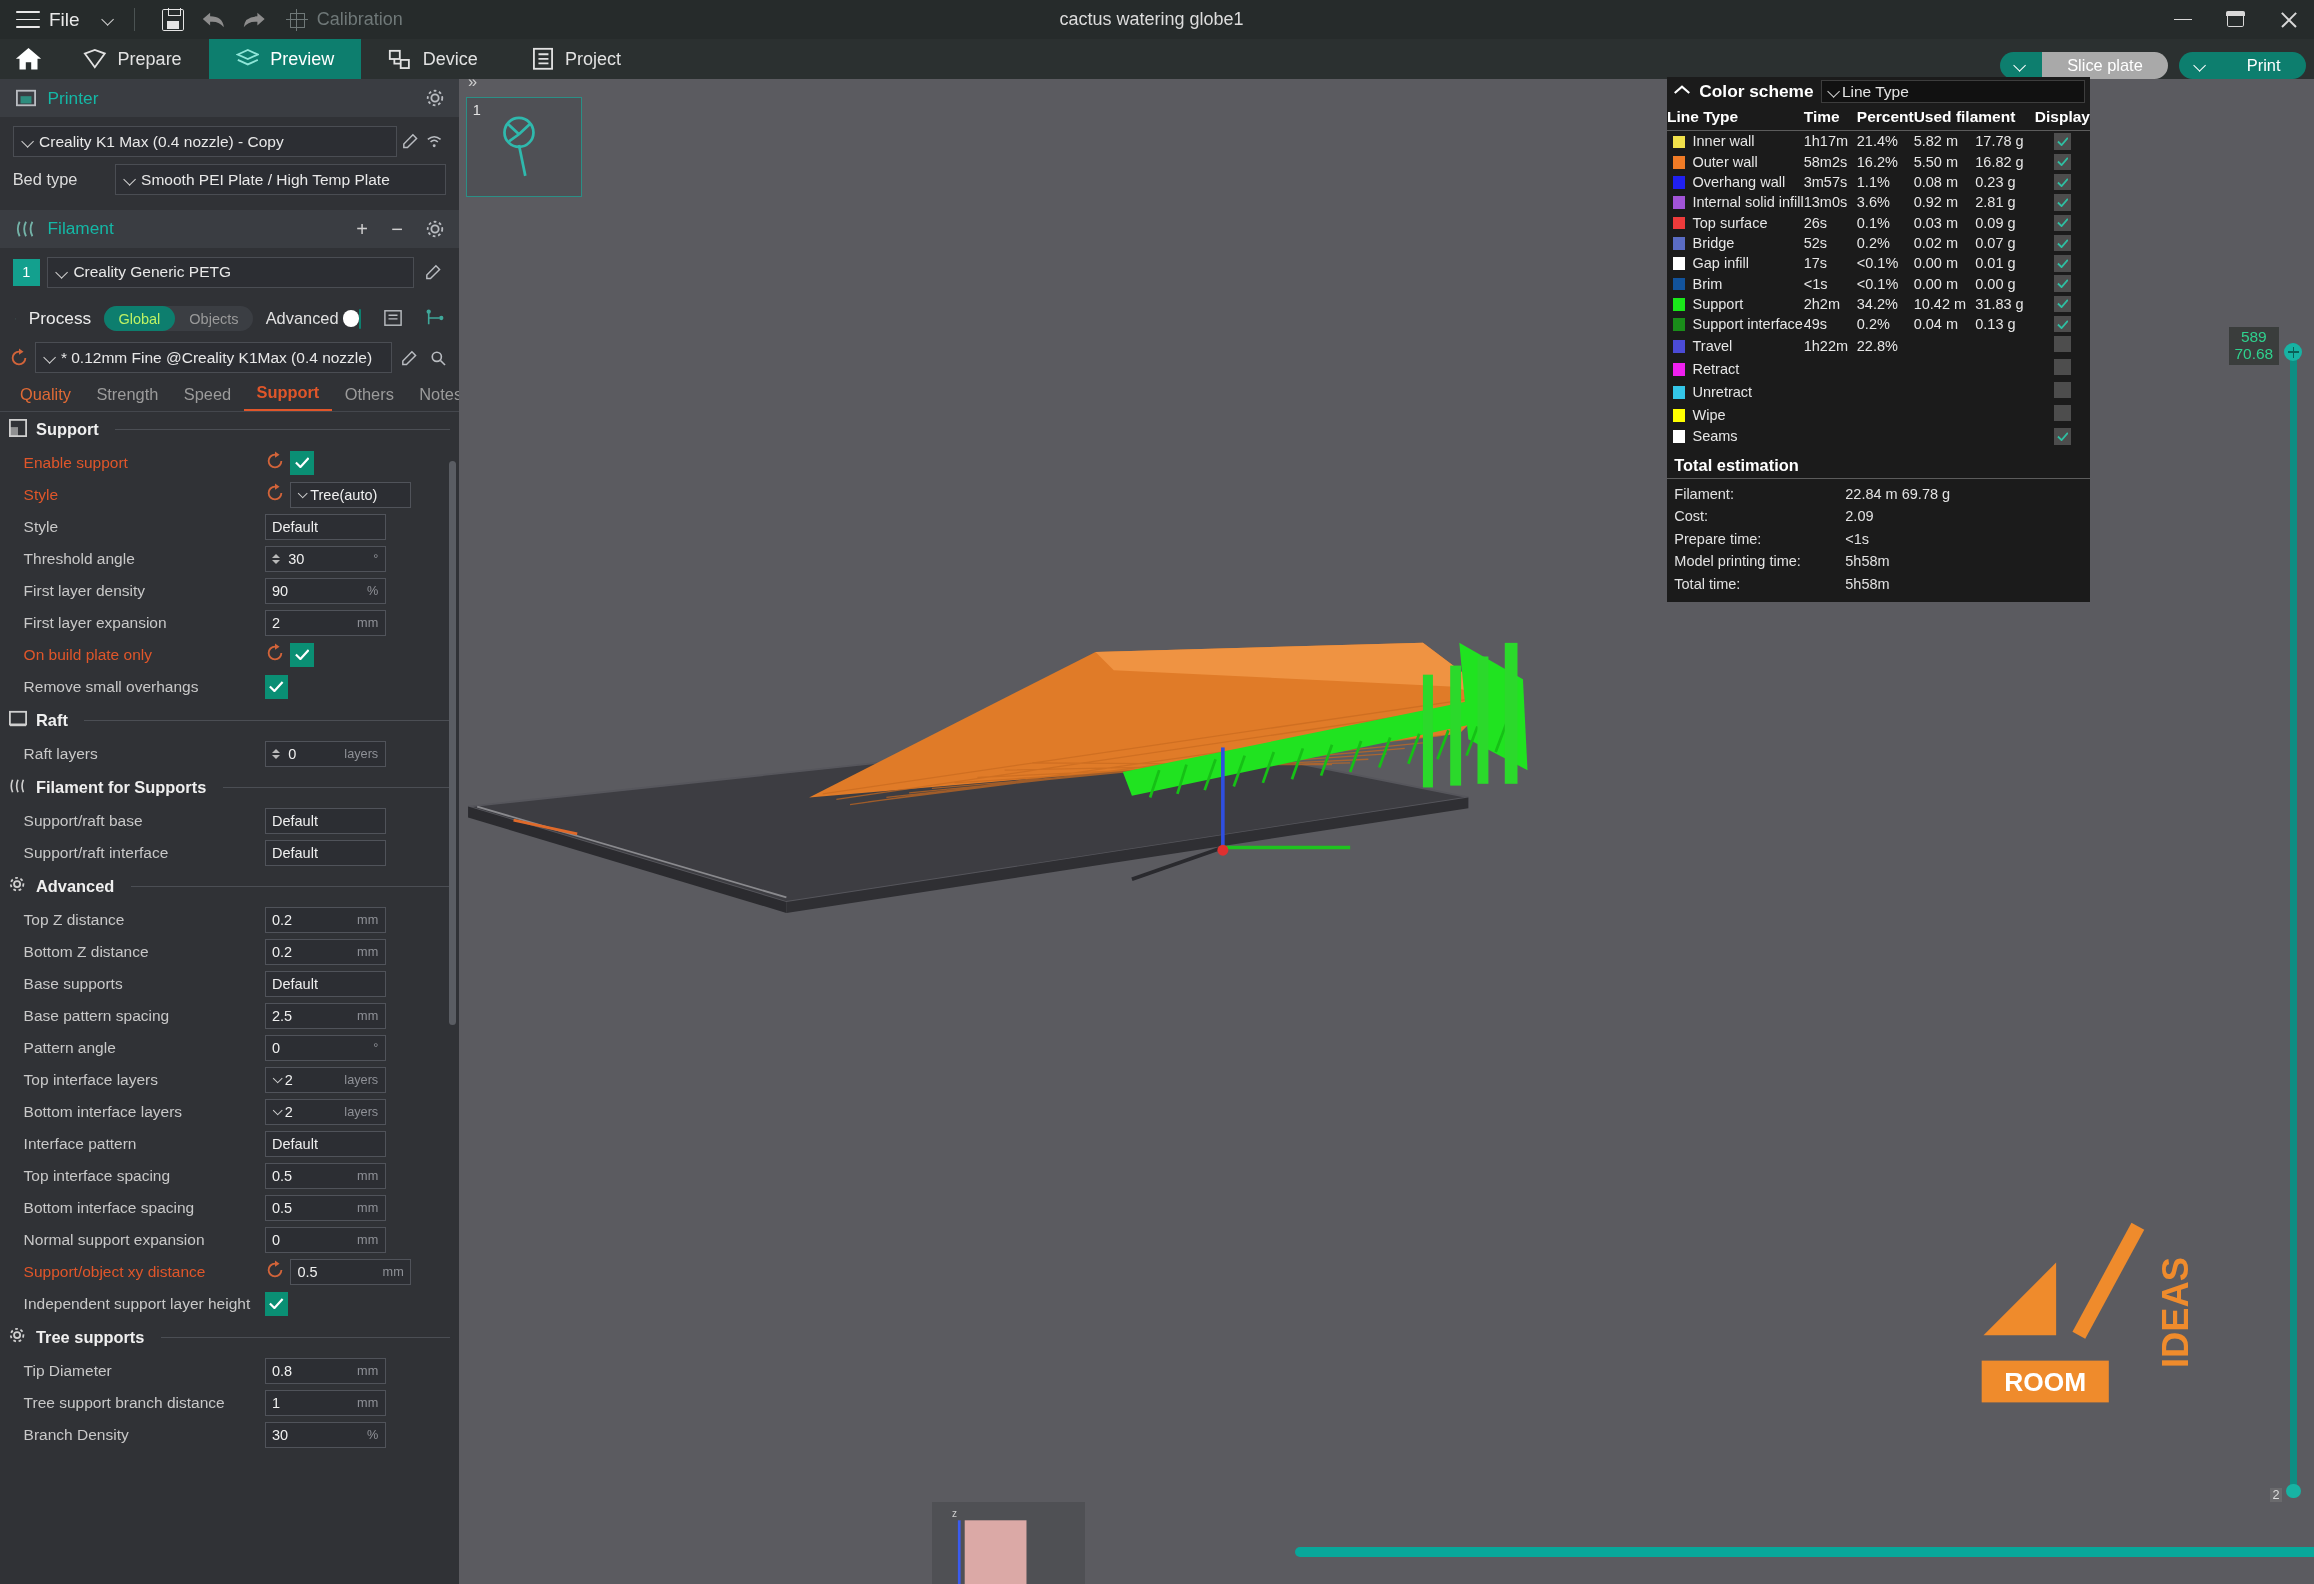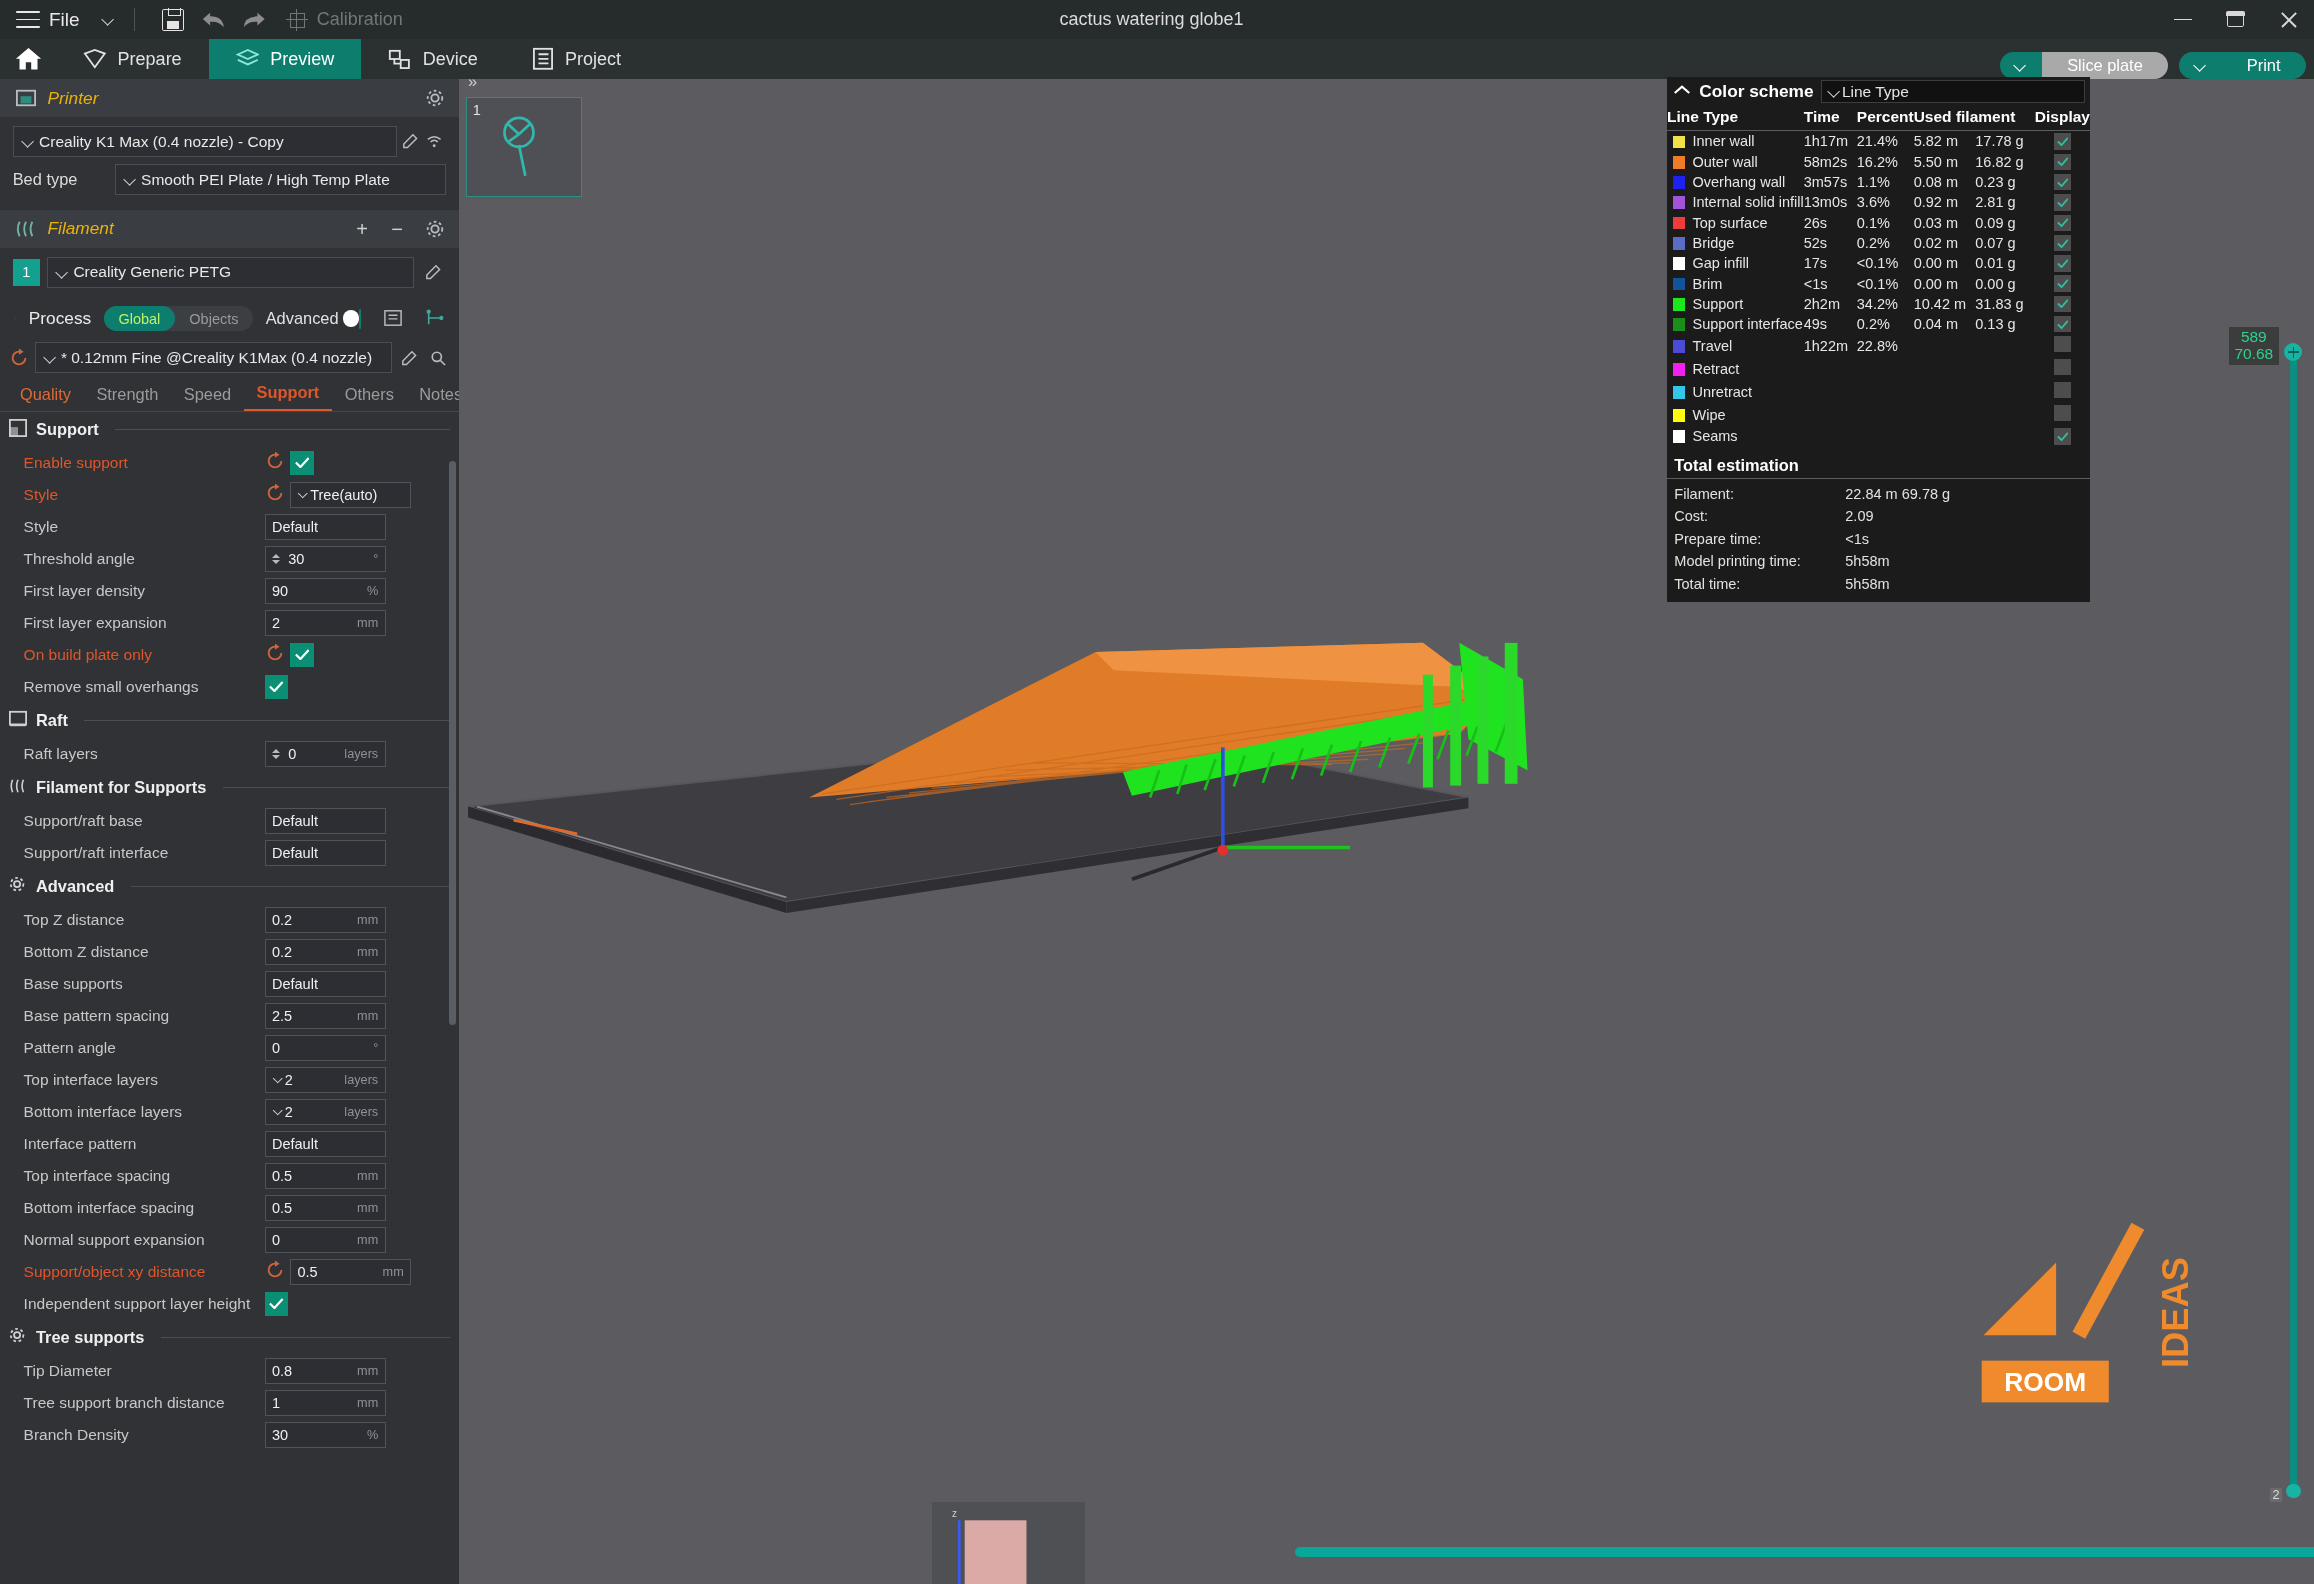--- a/index.html
+++ b/index.html
@@ -56,21 +56,21 @@
   .split-btn { display:flex; align-items:center; height:27px; border-radius:13.6px; overflow:hidden; }
   .split-chev { width:42px; height:27px; background:#0d7e6e; display:flex; align-items:center; justify-content:center; }
   .split-chev .chev::after{ border-color:#fff; }
   .split-main { height:27px; padding:0 25.5px; display:flex; align-items:center; font-size:16.4px; }
   .sb-slice .split-main { background:#a9a9a9; color:#ffffff; }
   .sb-print .split-main { background:#0d7e6e; color:#ffffff; }
 
   
   .leftpanel { position:absolute; left:0; top:79px; width:459px; height:1506px; background:#303236; overflow:hidden; }
   .lp-section-hdr { display:flex; align-items:center; height:38px; padding:0 14.5px; background:#3a3d42; position:relative;}
-  .lp-section-hdr .t { font-size:17.3px; color:#eab308; margin-left:11px;font-style:italic; }
+  .lp-section-hdr .t { font-size:17.3px; color:#14b8a6; margin-left:11px; }
   .gear-right { position:absolute; right:14.5px; top:9px; }
 
   .row { display:flex; align-items:center; padding:0 12.7px; }
   .combo {
     flex:1; height:31px; background:#2c2e33; border:0.9px solid #4a4d53;
     display:flex; align-items:center; padding:0 7.3px; font-size:15.5px; color:#e8e8e8;
   }
   .combo .chev { margin-right:3.6px; flex:0 0 14.5px; }
   .combo span.val { overflow:hidden; white-space:nowrap; }
 

